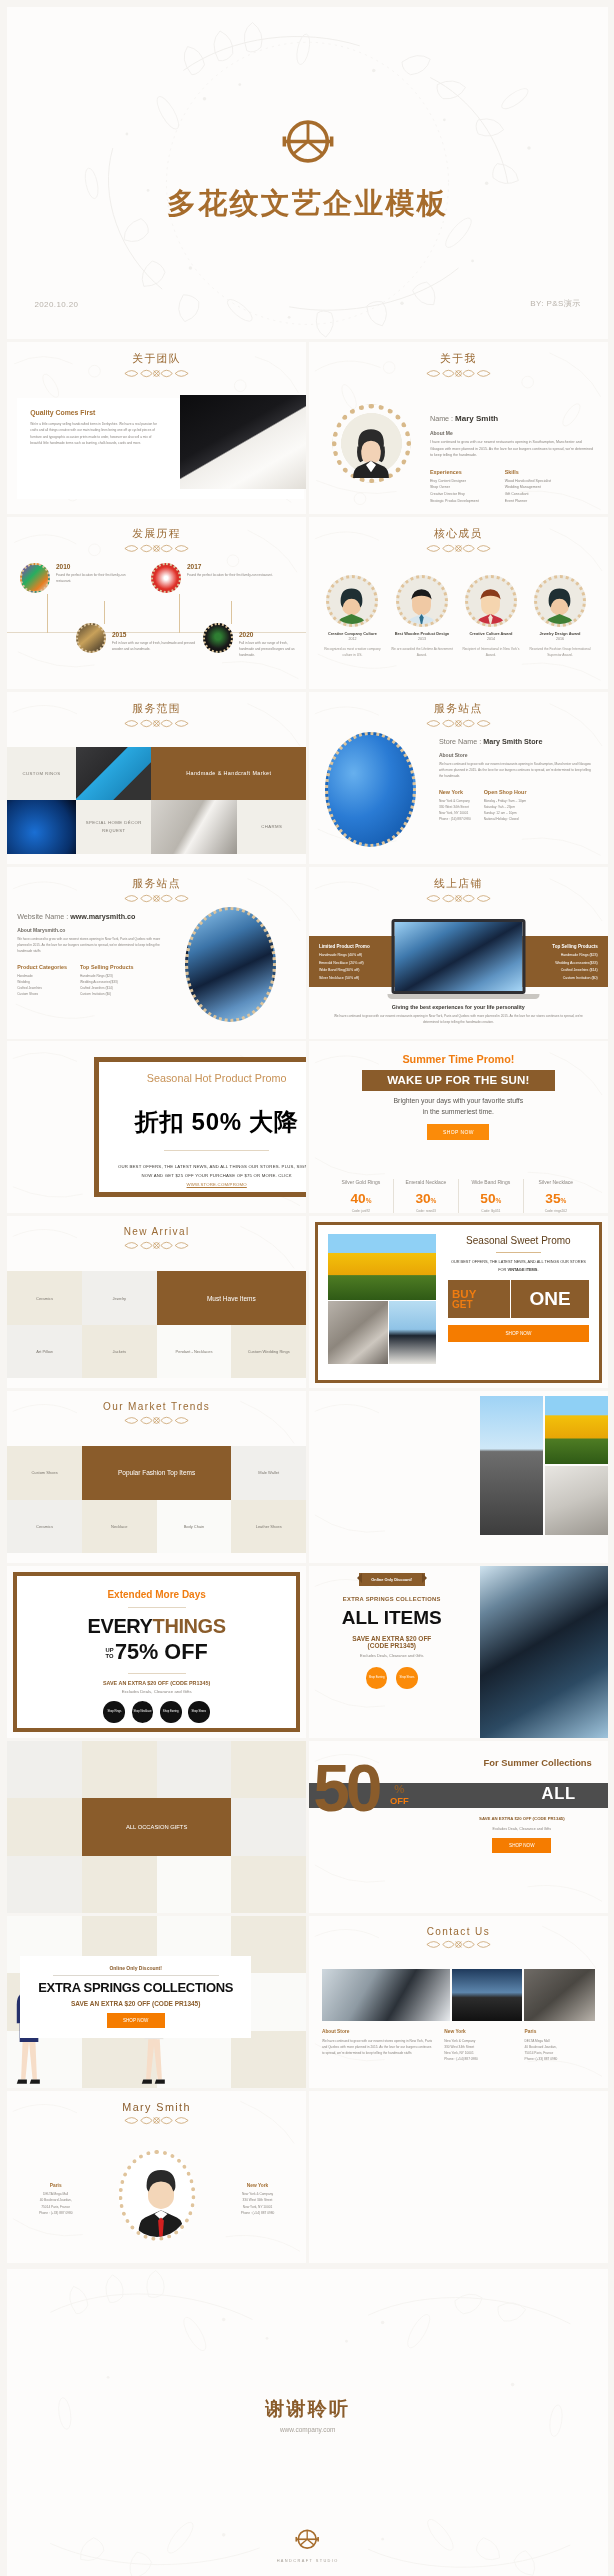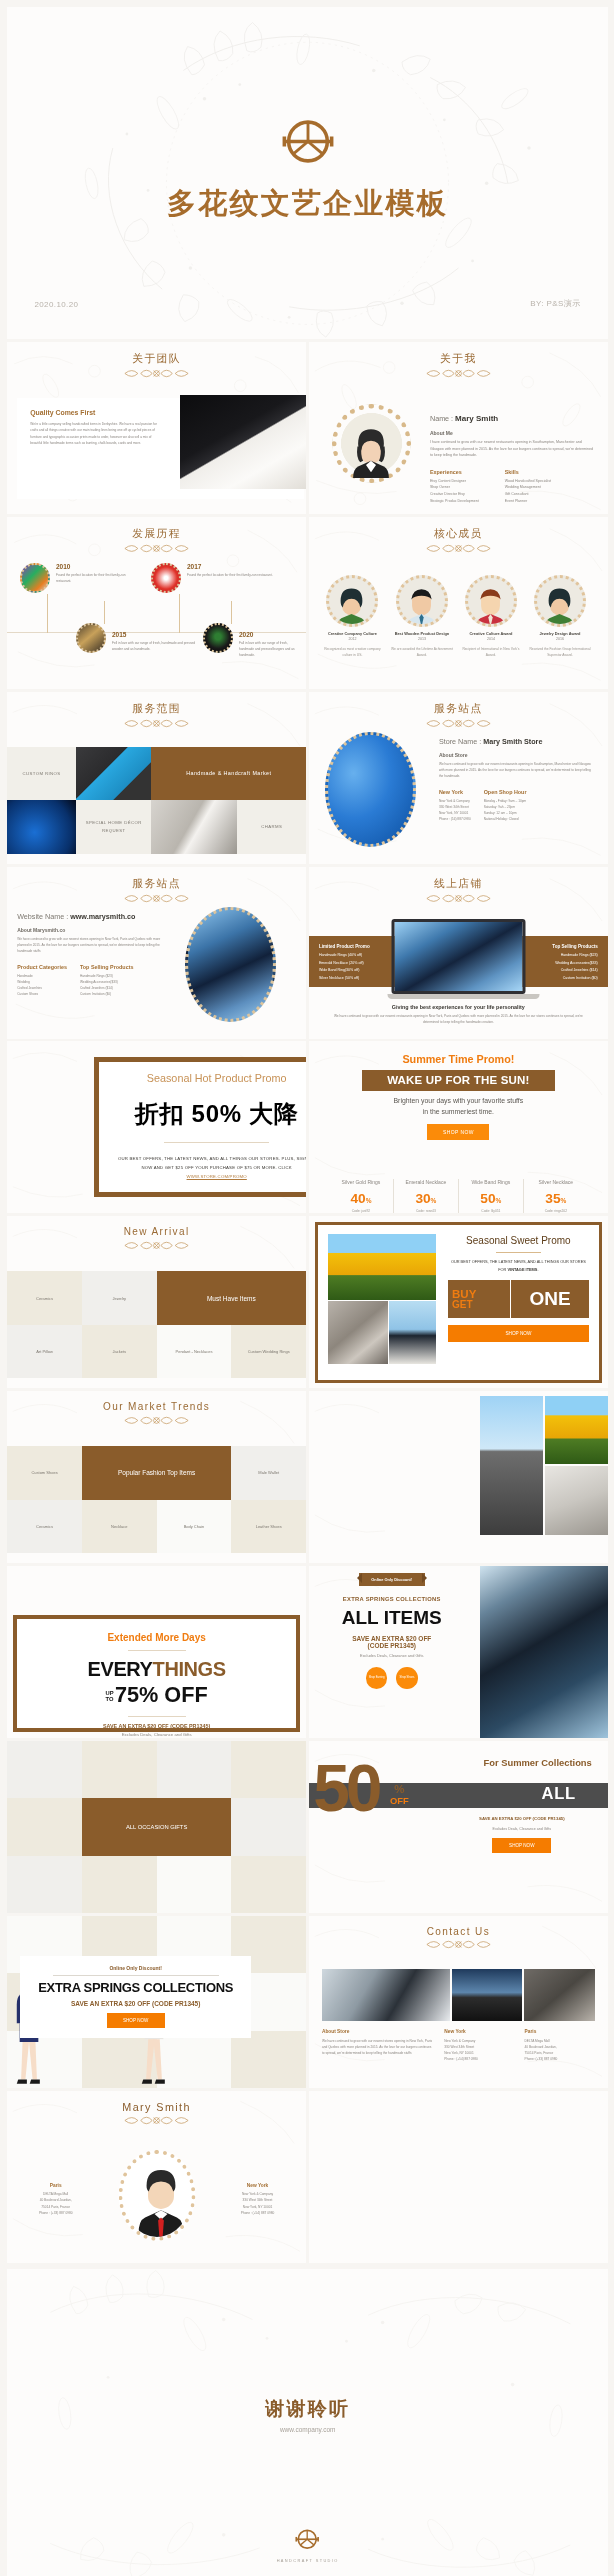--- a/index.html
+++ b/index.html
@@ -125,21 +125,21 @@
   .lap-screen { width:134px; height:75px; margin:0 auto; border:3.6px solid #2f2f33; border-radius:2.9px;
     background: linear-gradient(150deg,#9fd2f5 0%,#3f79ad 28%,#14243d 52%,#5e93c2 78%,#a8d7f7 100%); }
   .lap-base { width:152px; height:5px; margin:0.7px auto 0; background:#c9c6c1; border-radius:0 0 4.3px 4.3px;}
   .promo-list { font-size:3.6px; color:#fff; line-height:2.1; }
   .promo-h { font-size:4.6px; color:#fff; font-weight:700; margin-bottom:3.6px;}
 
   
   .disc-box { position:absolute; left:87px; top:16px; width:245px; height:140px;
               border:5px solid #8a5c2b; background:#fff; text-align:center; padding-top:10px;}
   .disc-sub { font-size:10.8px; color:#c79257; }
-  .disc-main { font-size:24px; font-weight:700; color:#000; margin-top:14px; letter-spacing:0.7px;}
+  .disc-main { font-size:24px; font-weight:700; color:#000; margin-top:22px; letter-spacing:0.7px;}
   .disc-rule { width:105px; height:0.7px; background:#e3d6c2; margin:11.5px auto;}
   .disc-fine { font-size:4.3px; color:#3a3732; line-height:2.1; letter-spacing:0.2px;}
   .disc-fine u { color:#b07a3c;}
 
   
   .sum-t { text-align:center; font-size:10.8px; font-weight:700; color:#f07c10; margin-top:11.5px;}
   .sum-band { margin:5px auto 0; width:193px; background:#8a5c2b; color:#fff; font-size:11.5px;
               font-weight:700; text-align:center; padding:4.3px 0; letter-spacing:0.2px;}
   .sum-p { text-align:center; font-size:6.9px; color:#5a5650; margin-top:5.8px; line-height:1.55;}
   .btn-orange { display:block; margin:5.8px auto 0; width:62px; background:#fb8b09; color:#fff;
@@ -164,21 +164,21 @@
   .koala { background: linear-gradient(140deg,#b9b3ab 0%,#8d867d 45%,#cdc7bf 70%,#6e6861 100%); }
   .pengu { background: linear-gradient(180deg,#b8ddf2 0%,#8fc3e6 45%,#1d2530 55%,#e8e6e0 100%); }
 
   
   .road { background: linear-gradient(180deg,#9fd3f5 0%,#cfe8f8 38%,#6e6e6e 40%,#3d3d3d 100%); }
   .arrows { background: linear-gradient(160deg,#e8e6e2 0%,#c9c6c0 50%,#9a968f 100%); }
   .buy-circ { width:29px;height:38px;border:1.4px solid #111;border-radius:50%;display:flex;align-items:center;
               justify-content:center;flex-direction:column;font-size:3.6px;font-weight:700;color:#111;margin:4.3px auto 0;}
 
   
-  .ev-box { position:absolute; inset:5.8px; border:4.3px solid #8a5c2b; background:#fff; text-align:center; padding-top:13px;margin-top:43px;}
+  .ev-box { position:absolute; inset:5.8px; border:4.3px solid #8a5c2b; background:#fff; text-align:center; padding-top:13px;}
   .ev-t { font-size:10px; font-weight:700; color:#f07c10;}
   .ev-rule { width:58px;height:0.7px;background:#e3d6c2;margin:7.2px auto;}
   .ev-1 { font-size:20px; font-weight:700; letter-spacing:-0.4px;}
   .ev-1 .a { color:#111; } .ev-1 .b { color:#8a5c2b; }
   .ev-2 { font-size:21.7px; font-weight:700; color:#111; margin-top:1.4px;}
   .ev-2 .upto { font-size:5.8px; display:inline-block; line-height:.95; vertical-align:middle; margin-right:1.4px;}
   .ev-s { font-size:5.4px; color:#8a5c2b; margin-top:2.9px; font-weight:700;}
   .ev-x { font-size:4.3px; color:#8b8680; margin-top:2.2px;}
   .pills { display:flex; justify-content:center; gap:6.5px; margin-top:7.2px;}
   .pill { width:21.7px;height:21.7px;border-radius:50%;background:#111;color:#fff;font-size:2.7px;

